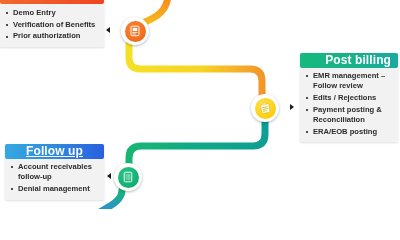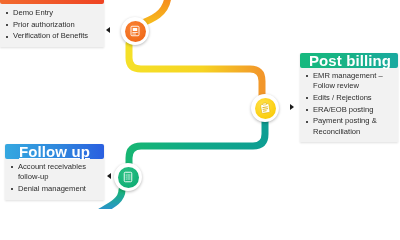--- a/index.html
+++ b/index.html
@@ -29,41 +29,41 @@
   .card {
     position: absolute;
     background: #f2f2f2;
     box-shadow: 0 1px 2px rgba(0,0,0,0.13);
     overflow: hidden;
   }
   .card-header {
     height: 15px;
     line-height: 15px;
     color: #ffffff;
-    font-size: 15px;
+    font-size: 12px;
     font-weight: bold;
     text-align: center;
     letter-spacing: .1px;
     border-radius: 2px;
   }
   .card-body {
     padding: 3px 5px 4px 6px;
   }
   .bullet-list {
     margin: 0;
     padding: 0;
     list-style: none;
   }
   .bullet-list li {
     position: relative;
     padding-left: 7px;
     font-size: 7.6px;
     line-height: 10.4px;
     color: #2c2c2c;
-    font-weight: normal;
+    font-weight: bold;
     margin-bottom: 1.2px;
   }
   .bullet-list li::before {
     content: "";
     position: absolute;
     left: 0;
     top: 4.4px;
     width: 2px;
     height: 2px;
     background: #4a4a4a;
@@ -190,34 +190,34 @@
     <path d="M 265 120 L 265 134 Q 265 146 253 146 L 141 146 Q 129 146 129 158 L 129 172" stroke="url(#grad-teal-green)" stroke-width="7" fill="none" stroke-linecap="round"></path>
 
     <path d="M 122 190 C 122 200, 112 205, 100 212" stroke="url(#grad-green-blue)" stroke-width="7" fill="none" stroke-linecap="round"></path>
   </svg>
 
   <div class="card" id="card-top">
     <div class="card-header"></div>
     <div class="card-body">
       <ul class="bullet-list">
         <li>Demo Entry</li>
+        <li>Verification of Benefits</li>
         <li>Prior authorization</li>
-        <li>Verification of Benefits</li>
       </ul>
     </div>
   </div>
 
   <div class="card" id="card-post">
     <div class="card-header">Post billing</div>
     <div class="card-body">
       <ul class="bullet-list">
         <li>EMR management – Follow review</li>
         <li>Edits / Rejections</li>
+        <li>Payment posting &amp; Reconciliation</li>
         <li>ERA/EOB posting</li>
-        <li>Payment posting &amp; Reconciliation</li>
       </ul>
     </div>
   </div>
 
   <div class="card" id="card-follow">
     <div class="card-header">Follow up</div>
     <div class="card-body">
       <ul class="bullet-list">
         <li>Account receivables follow-up</li>
         <li>Denial management</li>

